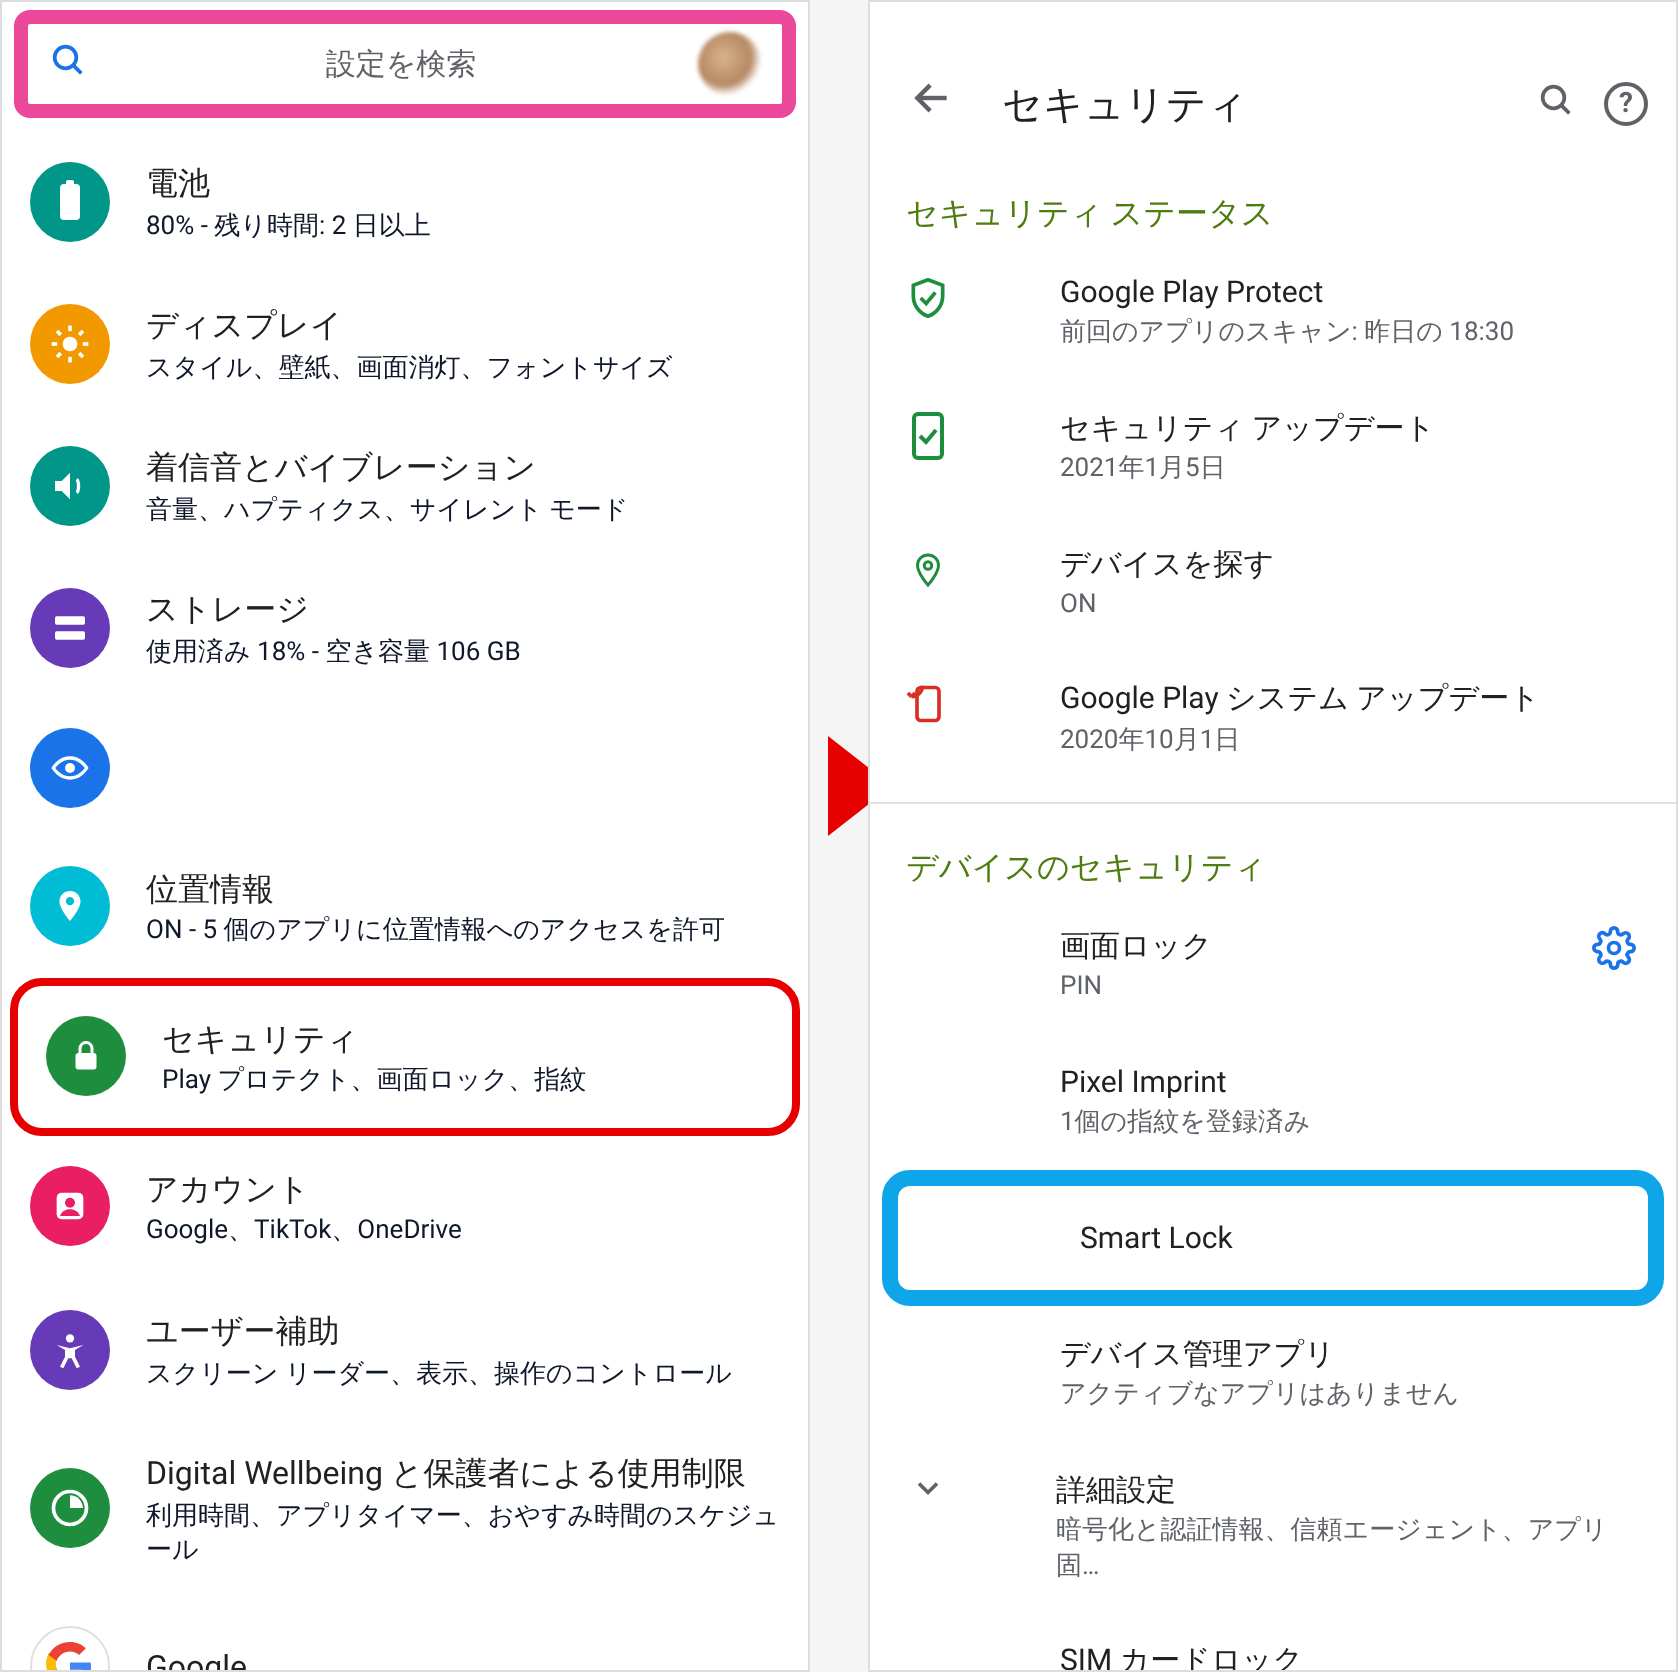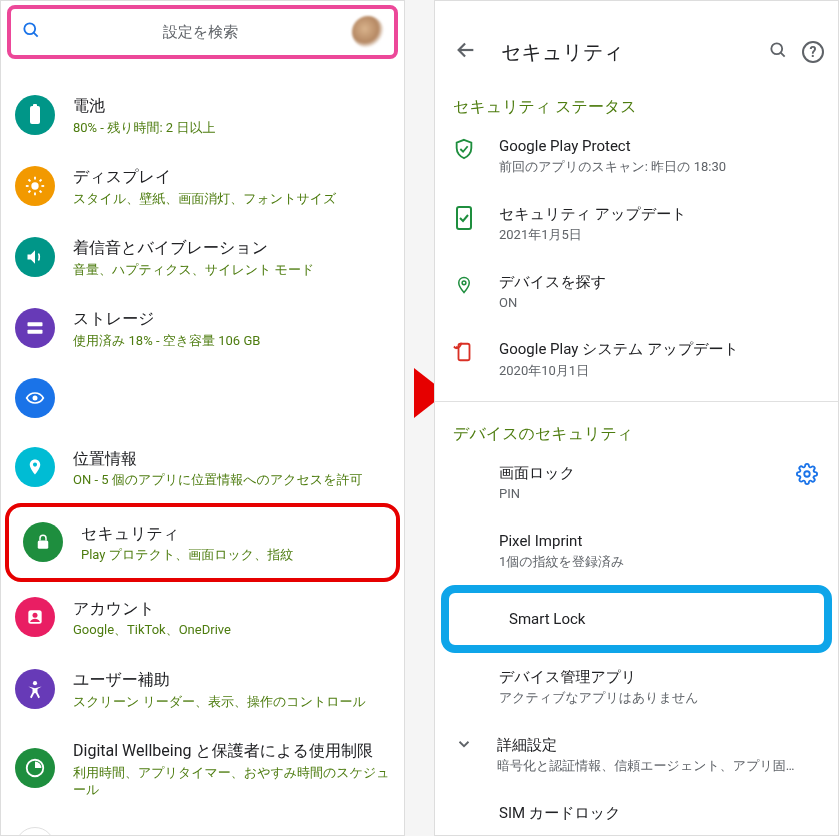--- a/index.html
+++ b/index.html
@@ -30,23 +30,23 @@
     border-top: 25px solid transparent;
     border-bottom: 25px solid transparent;
     border-left: 32px solid #e60000;
   }
 
   
   .searchbar {
     display: flex;
     align-items: center;
     height: 54px;
-    border: 4px solid #ec4899;
+    border: 7px solid #ec4899;
     border-radius: 8px;
-    margin: 4px 6px 20px 6px;
+    margin: 4px 6px 6px 6px;
     padding: 0 10px;
   }
   .searchbar .sicon { color: #1a73e8; font-size: 20px; margin-right: 8px; }
   .searchbar .stext { flex: 1; text-align: center; color: #5f6368; font-size: 15px; }
   .searchbar .avatar {
     width: 32px; height: 32px; border-radius: 50%;
     background: radial-gradient(circle at 40% 40%, #d9b38c 0%, #b58863 50%, #fff 70%);
     filter: blur(1px);
   }
 
@@ -59,21 +59,21 @@
   .item .icon {
     width: 40px; height: 40px; border-radius: 50%;
     display: flex; align-items: center; justify-content: center;
     flex-shrink: 0;
     margin-right: 18px;
     color: #fff;
     font-size: 20px;
   }
   .item .txt { flex: 1; padding-top: 2px; }
   .item .title { font-size: 16px; color: #202124; line-height: 1.35; }
-  .item .sub { font-size: 13px; color: #4d7c0f; margin-top: 2px; line-height: 1.35; }
+  .item .sub { font-size: 13px; color: #0f172a; margin-top: 2px; line-height: 1.35; }
 
   
   .highlight {
     border: 4px solid #e60000;
     border-radius: 16px;
     margin: 0 4px;
   }
 
   
   .rheader {
@@ -105,21 +105,21 @@
   }
   .ritem .ricon {
     width: 26px;
     display: flex; align-items: center; justify-content: center;
     flex-shrink: 0;
     margin-right: 22px;
     font-size: 20px;
     margin-top: 1px;
   }
   .ritem .spacer { width: 26px; margin-right: 22px; flex-shrink: 0; }
-  .ritem .rtxt { flex: 1; }
+  .ritem .rtxt { flex: 1; margin-left: 31px; }
   .ritem .rtitle2 { font-size: 15px; color: #202124; line-height: 1.35; }
   .ritem .rsub { font-size: 13px; color: #5f6368; margin-top: 2px; line-height: 1.35; }
   .ritem .gear { color: #1a73e8; font-size: 20px; padding: 0 4px; }
 
   .green { color: #1e8e3e; }
   .red { color: #d93025; }
 
   .highlight-sm {
     border: 8px solid #0ea5e9;
     border-radius: 14px;

